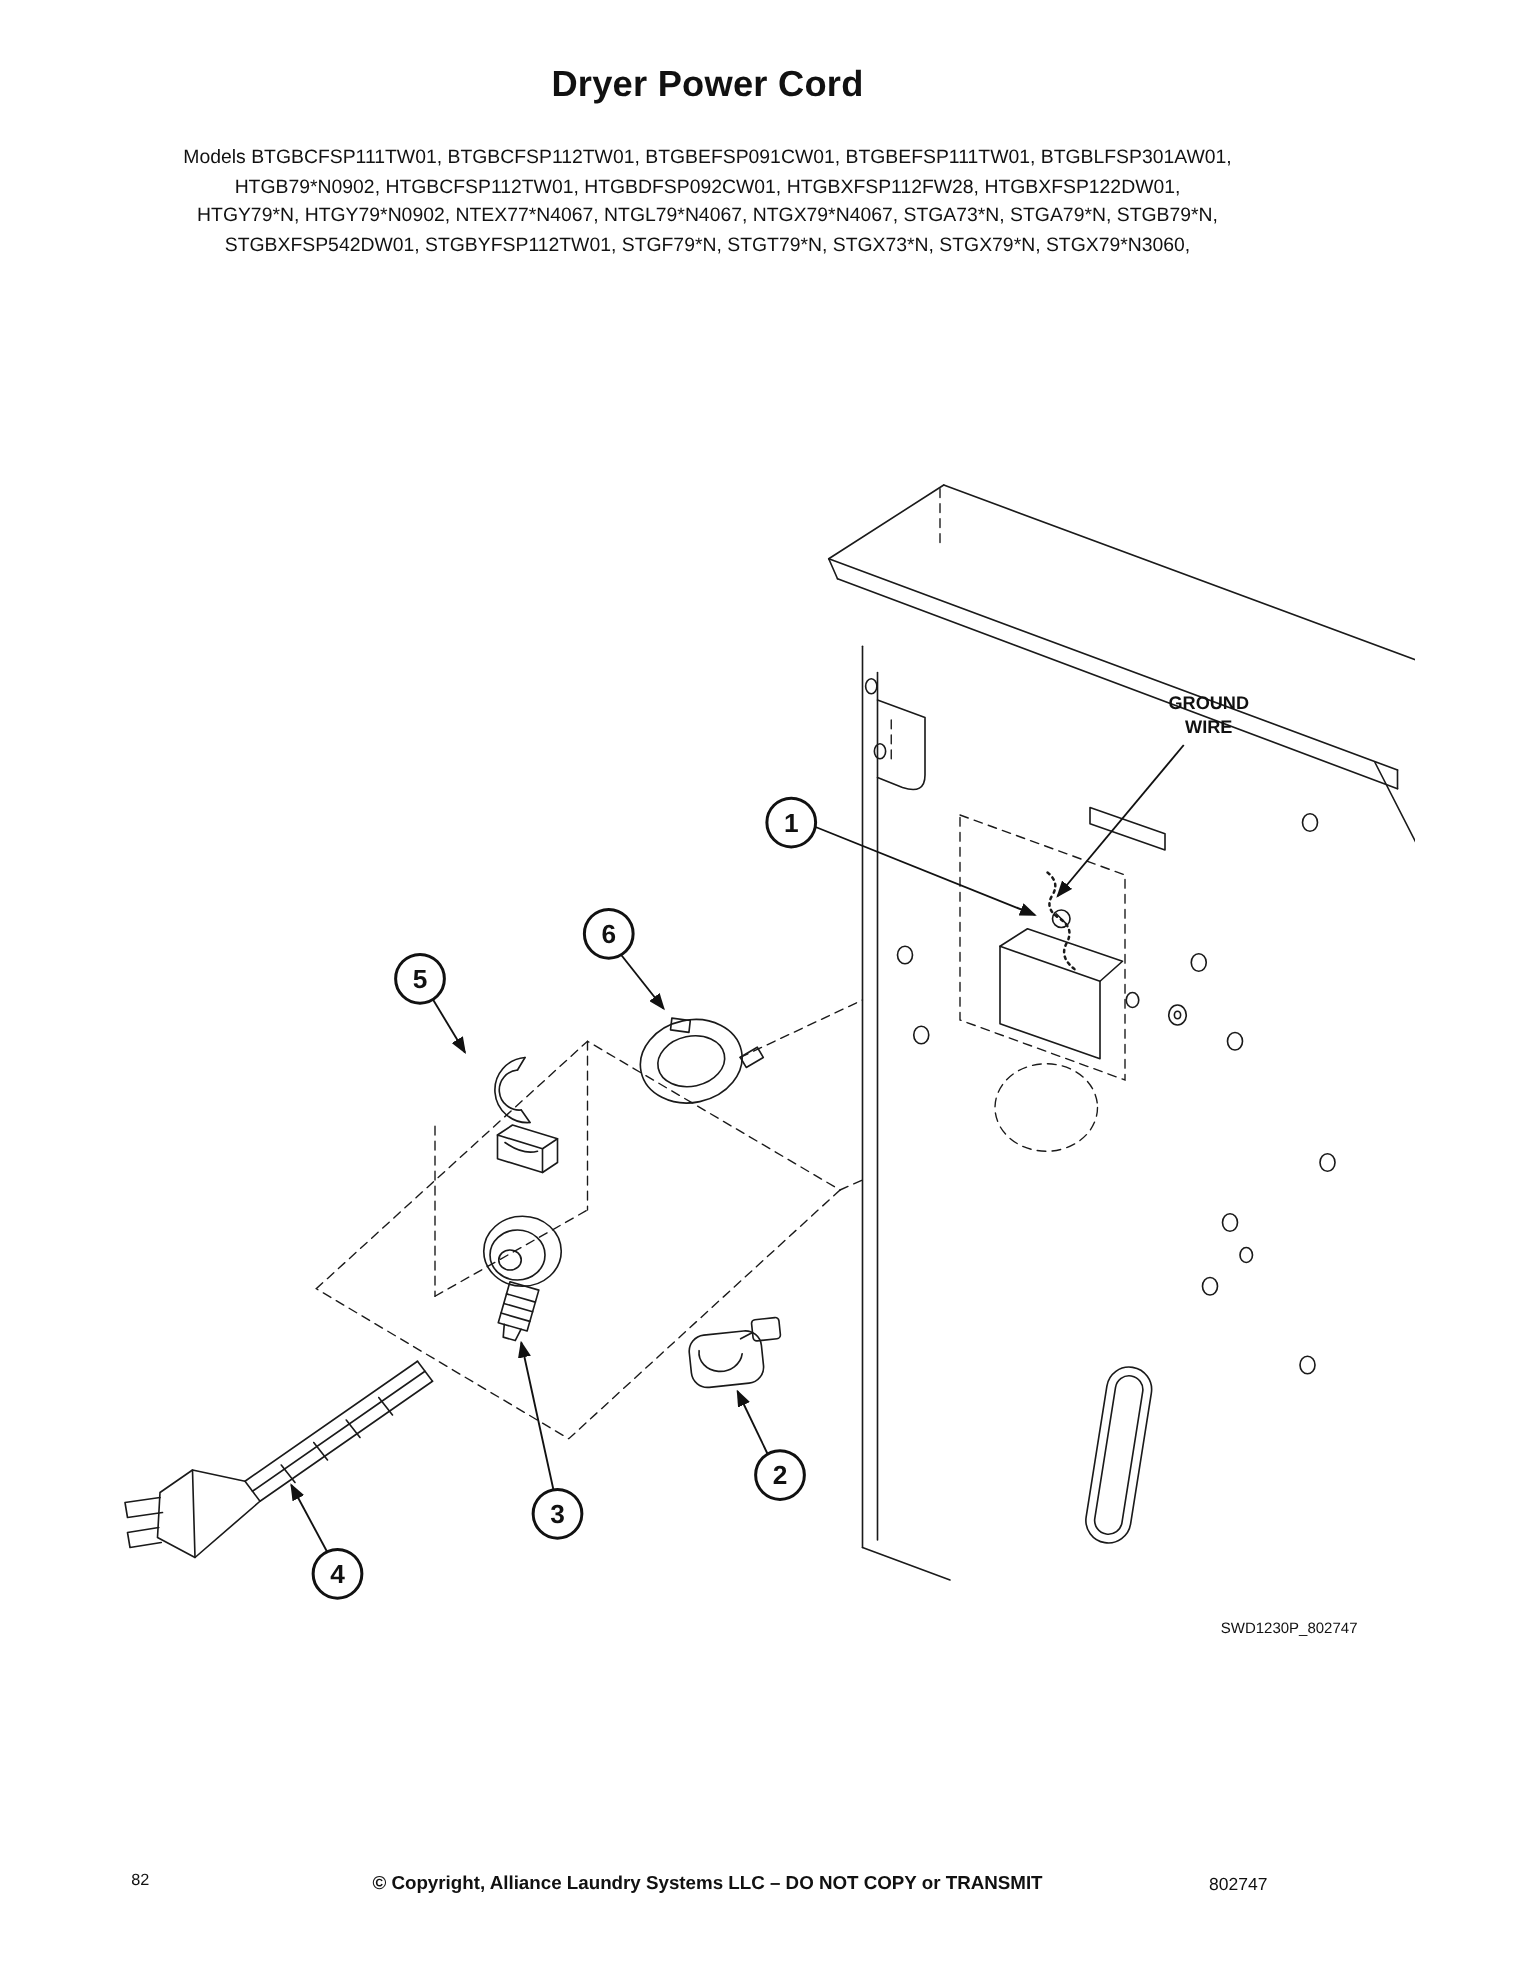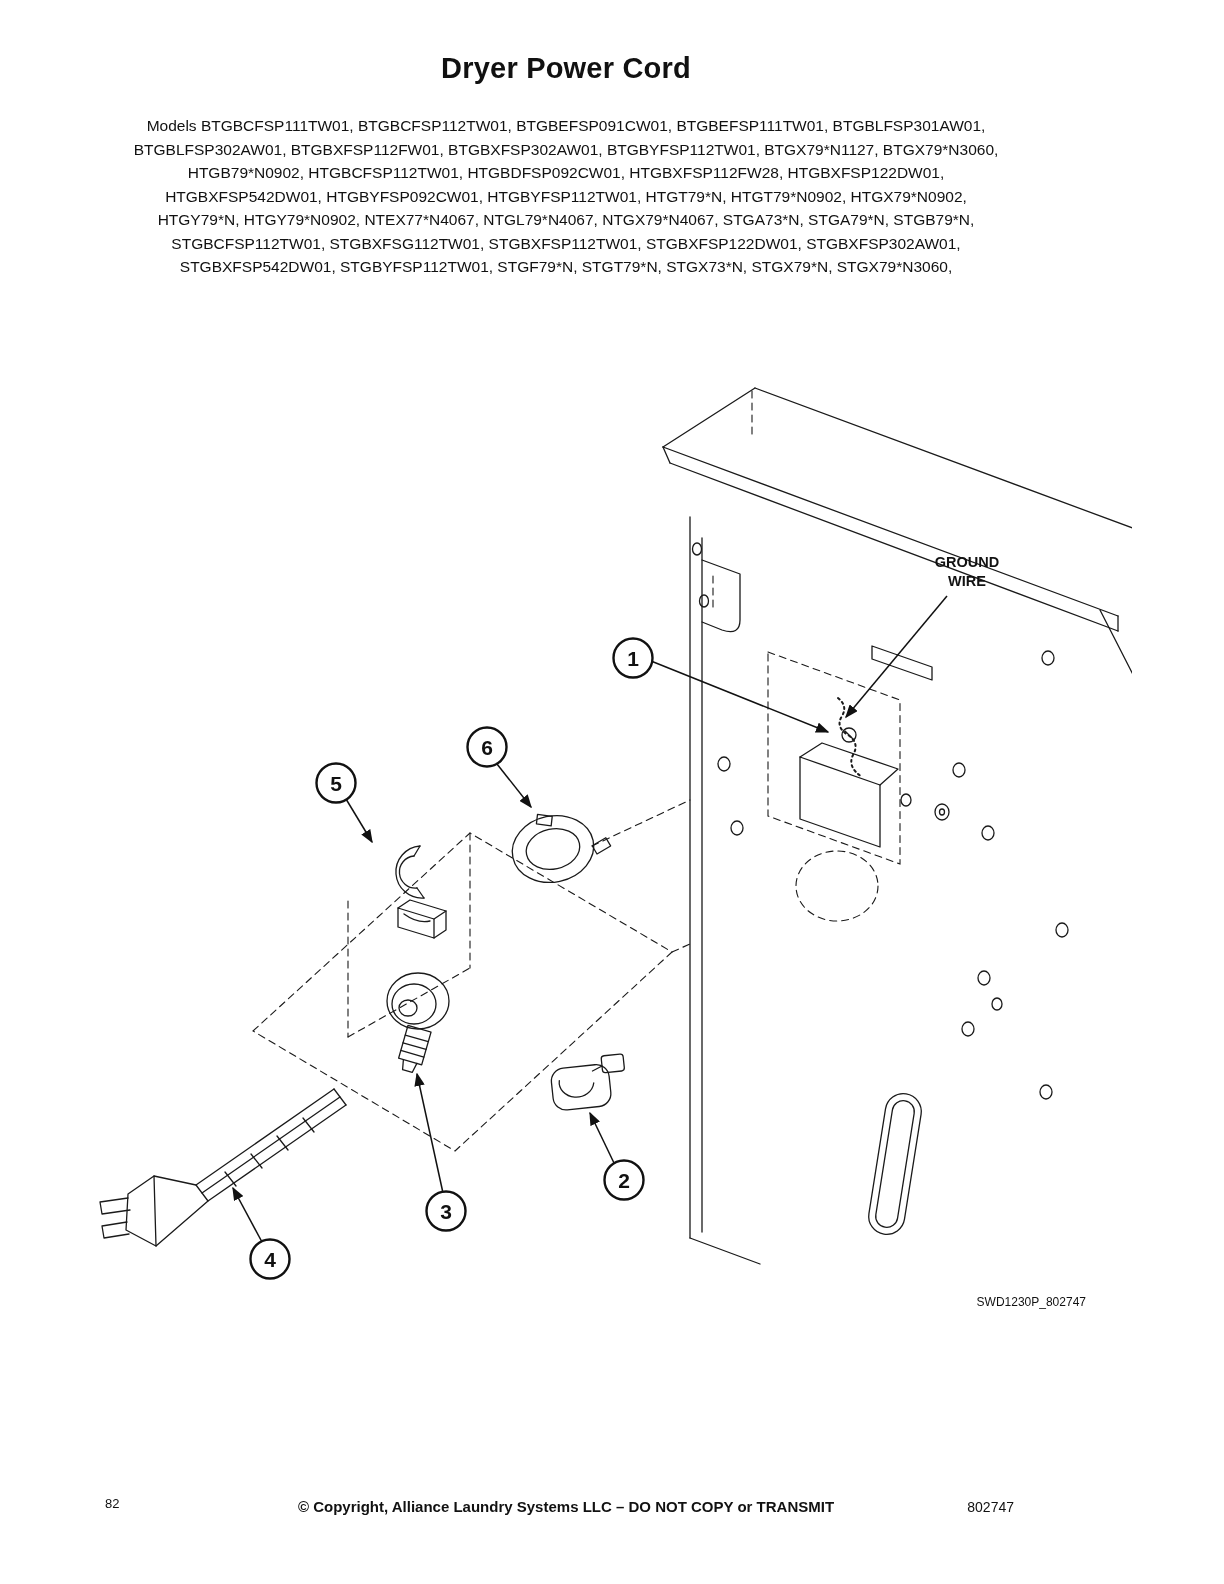--- a/index.html
+++ b/index.html
@@ -33,25 +33,22 @@
 </style>
 </head>
 <body>
 
 <div class="page">
 
   <div class="header">
     <h1 class="title">Dryer Power Cord</h1>
     <div class="models">
       <div>Models BTGBCFSP111TW01, BTGBCFSP112TW01, BTGBEFSP091CW01, BTGBEFSP111TW01, BTGBLFSP301AW01,</div>
-      <div>BTGBLFSP302AW01, BTGBXFSP112FW01, BTGBXFSP302AW01, BTGBYFSP112TW01, BTGX79*N1127, BTGX79*N3060,</div>
       <div>HTGB79*N0902, HTGBCFSP112TW01, HTGBDFSP092CW01, HTGBXFSP112FW28, HTGBXFSP122DW01,</div>
-      <div>HTGBXFSP542DW01, HTGBYFSP092CW01, HTGBYFSP112TW01, HTGT79*N, HTGT79*N0902, HTGX79*N0902,</div>
       <div>HTGY79*N, HTGY79*N0902, NTEX77*N4067, NTGL79*N4067, NTGX79*N4067, STGA73*N, STGA79*N, STGB79*N,</div>
-      <div>STGBCFSP112TW01, STGBXFSG112TW01, STGBXFSP112TW01, STGBXFSP122DW01, STGBXFSP302AW01,</div>
       <div>STGBXFSP542DW01, STGBYFSP112TW01, STGF79*N, STGT79*N, STGX73*N, STGX79*N, STGX79*N3060,</div>
     </div>
   </div>
 
   <svg class="diagram-svg" width="1224" height="1584" viewBox="0 0 1224 1584" xmlns="http://www.w3.org/2000/svg">
     <defs>
       <marker id="arr" markerWidth="9" markerHeight="7" refX="8" refY="3.5" orient="auto">
         <path d="M0,0 L9,3.5 L0,7 Z" fill="#111"></path>
       </marker>
     </defs>

